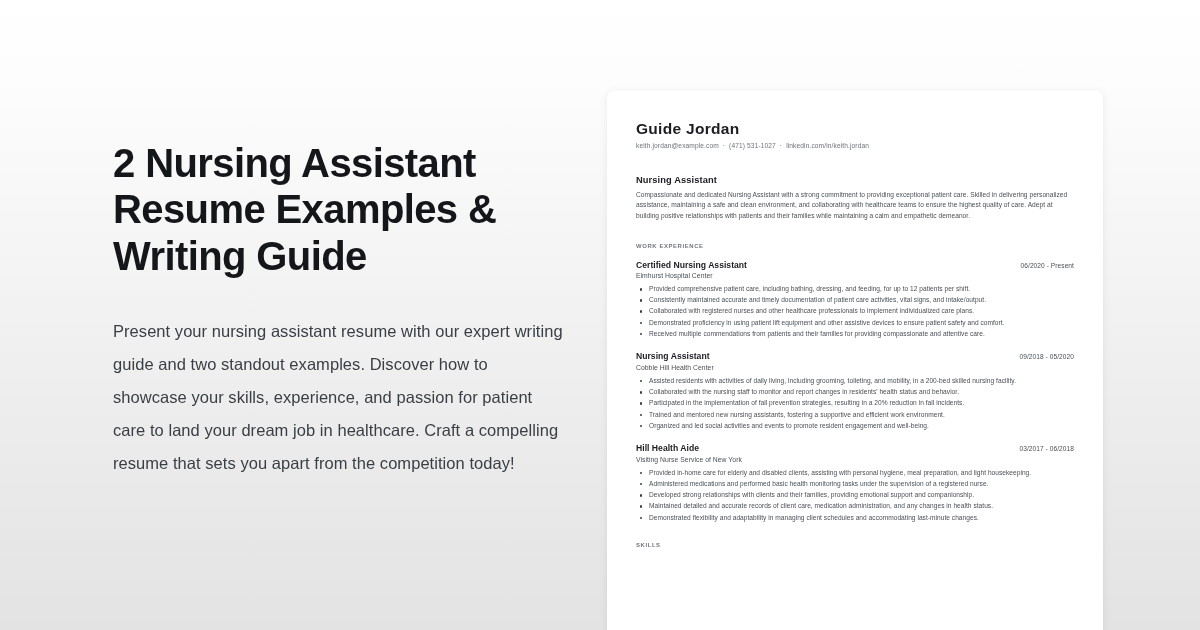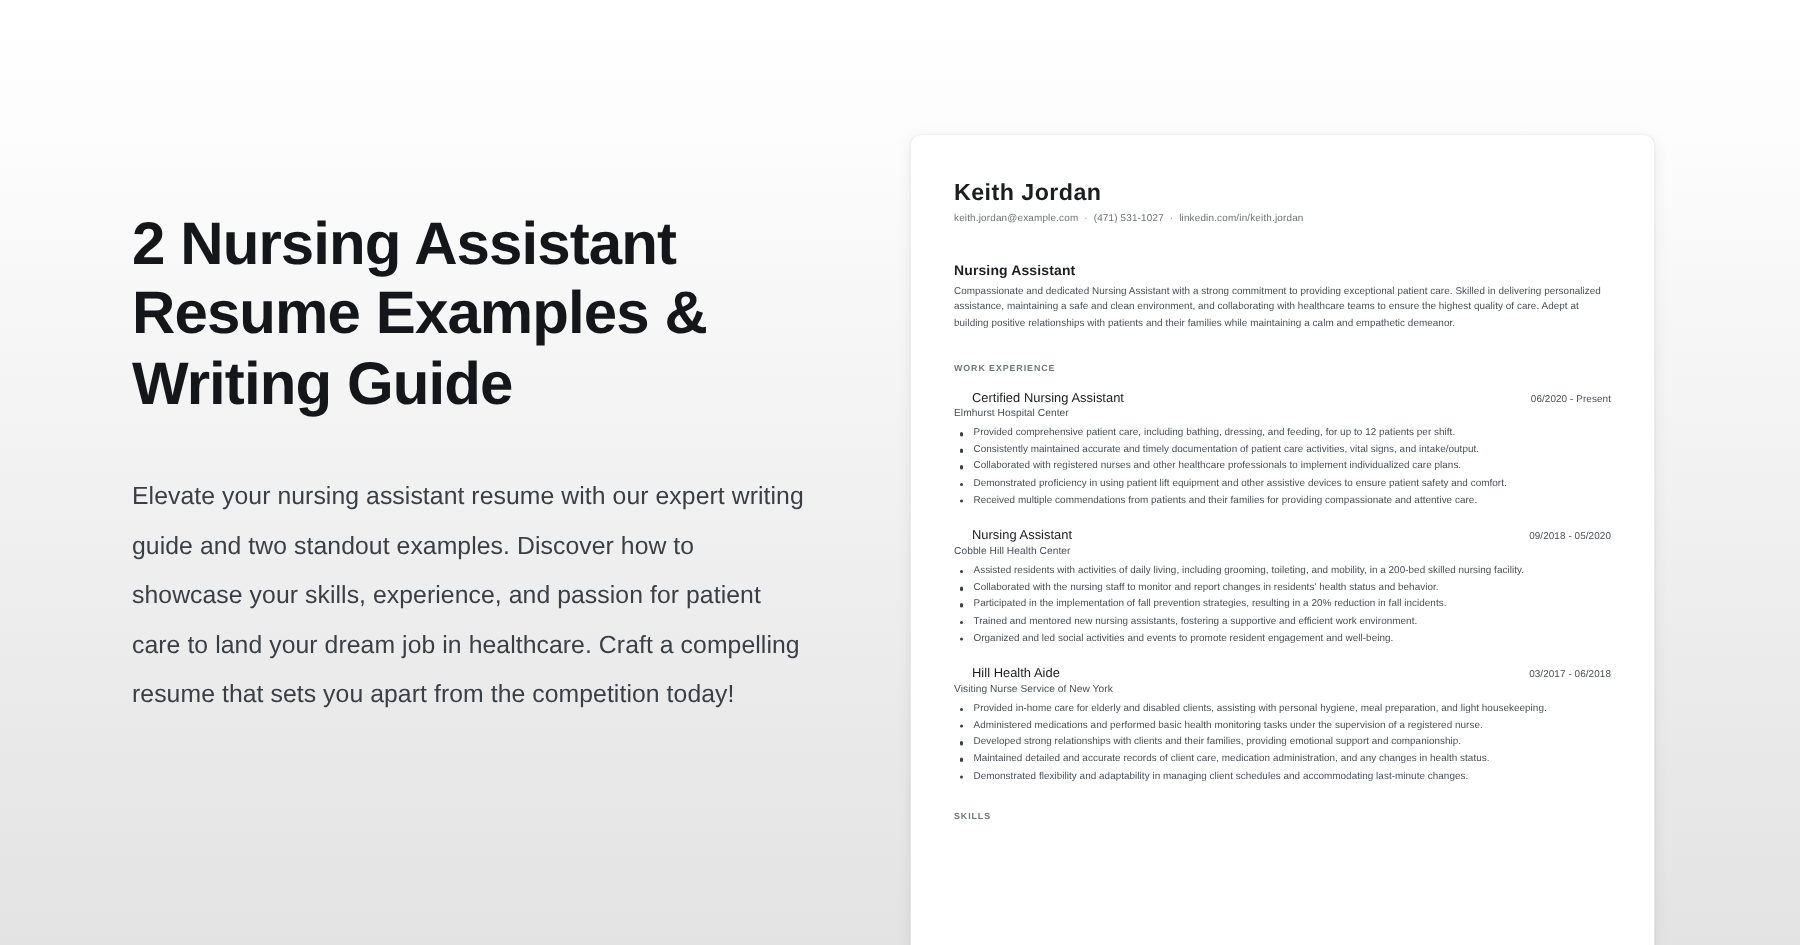--- a/index.html
+++ b/index.html
@@ -12,21 +12,21 @@
 
   body {
     font-family: "Liberation Sans", sans-serif;
     background: linear-gradient(to bottom, #ffffff 0%, #fdfdfd 12%, #f7f7f7 32%, #f0f0f0 55%, #e9e9e9 78%, #e3e3e3 100%);
     position: relative;
   }
 
   
   .promo {
     position: absolute;
-    left: 88px;
+    left: 113px;
     top: 140px;
     width: 470px;
   }
 
   .promo-title {
     font-size: 40px;
     font-weight: 700;
     line-height: 1.16;
     letter-spacing: -0.6px;
     color: #14161a;
@@ -103,24 +103,23 @@
   .job.first { margin-top: 11px; }
 
   .job-head {
     display: flex;
     justify-content: space-between;
     align-items: baseline;
   }
 
   .job-title {
     font-size: 8.6px;
-    font-weight: 400;
+    font-weight: 700;
     color: #1b1d21;
     letter-spacing: 0.02px;
-    margin-left: 12px;
   }
 
   .job-dates {
     font-size: 6.6px;
     color: #4a4f55;
     letter-spacing: 0.06px;
     white-space: nowrap;
   }
 
   .job-company {
@@ -159,26 +158,26 @@
   
   .r-sectionlabel.clipped {
     margin-top: 19px;
   }
 </style>
 </head>
 <body>
 
 <div class="promo">
   <h1 class="promo-title">2 Nursing Assistant Resume Examples &amp; Writing Guide</h1>
-  <p class="promo-body">Elevate your nursing assistant resume with our expert writing guide and two standout examples. Discover how to showcase your skills, experience, and passion for patient care to land your dream job in healthcare. Craft a compelling resume that sets you apart from the competition today!</p>
+  <p class="promo-body">Present your nursing assistant resume with our expert writing guide and two standout examples. Discover how to showcase your skills, experience, and passion for patient care to land your dream job in healthcare. Craft a compelling resume that sets you apart from the competition today!</p>
 </div>
 
 <div class="resume-card">
 
-  <div class="r-name">Keith Jordan</div>
+  <div class="r-name">Guide Jordan</div>
 
   <div class="r-contact">
     <span>keith.jordan@example.com</span>
     <span class="sep">·</span>
     <span>(471) 531-1027</span>
     <span class="sep">·</span>
     <span>linkedin.com/in/keith.jordan</span>
   </div>
 
   <div class="r-headline">Nursing Assistant</div>

